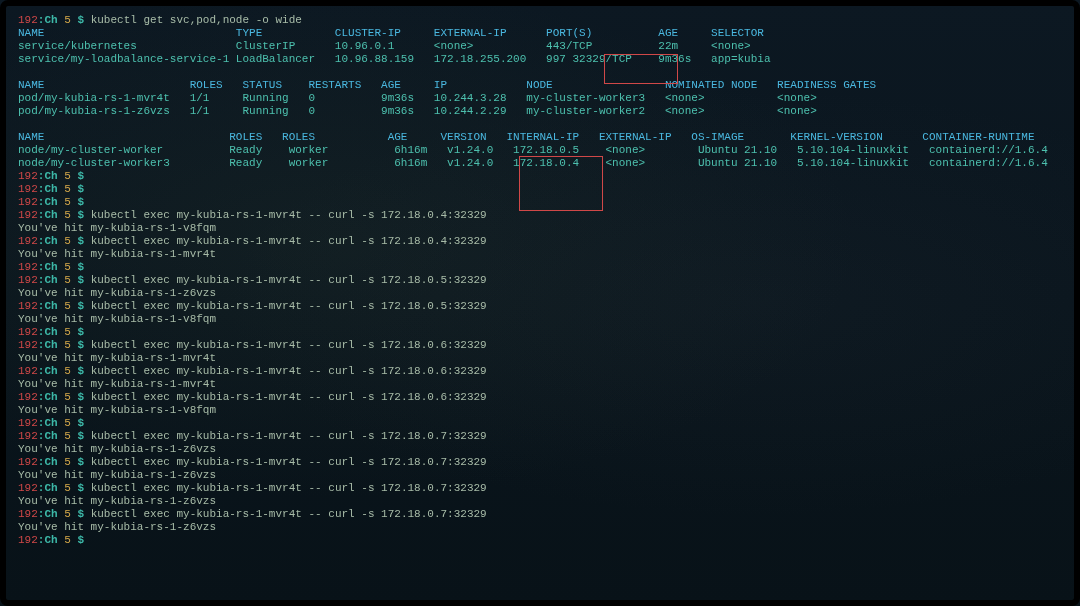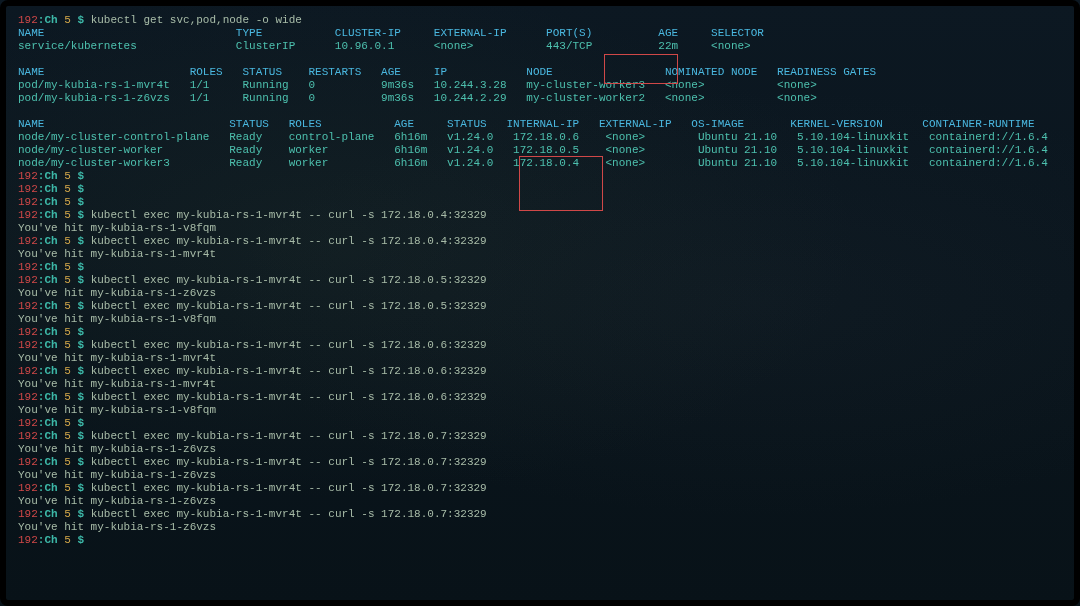--- a/index.html
+++ b/index.html
@@ -71,31 +71,31 @@
 </head>
 <body>
 <div class="world-overlay"></div>
 
 <div class="terminal">
 
   <div class="line"><span class="prompt-red">192</span><span class="prompt">:Ch </span><span class="prompt-yellow">5</span><span class="prompt"> $ </span><span class="cmd">kubectl get svc,pod,node -o wide</span></div>
 
   <div class="line header-row">NAME                             TYPE           CLUSTER-IP     EXTERNAL-IP      PORT(S)          AGE     SELECTOR</div>
   <div class="line data-row">service/kubernetes               ClusterIP      10.96.0.1      &lt;none&gt;           443/TCP          22m     &lt;none&gt;</div>
+  <div class="line data-row">service/my-loadbalance-service-1 LoadBalancer   10.96.88.159   172.18.255.200   997 32329/TCP    9m36s   app=kubia</div>
 
   <div class="line">&nbsp;</div>
 
   <div class="line header-row">NAME                      ROLES   STATUS    RESTARTS   AGE     IP            NODE                 NOMINATED NODE   READINESS GATES</div>
   <div class="line data-row">pod/my-kubia-rs-1-mvr4t   1/1     Running   0          9m36s   10.244.3.28   my-cluster-worker3   &lt;none&gt;           &lt;none&gt;</div>
   <div class="line data-row">pod/my-kubia-rs-1-z6vzs   1/1     Running   0          9m36s   10.244.2.29   my-cluster-worker2   &lt;none&gt;           &lt;none&gt;</div>
 
   <div class="line">&nbsp;</div>
 
-  <div class="line header-row">NAME                            STATUS   ROLES           AGE     STATUS   INTERNAL-IP   EXTERNAL-IP   OS-IMAGE       KERNEL-VERSION      CONTAINER-RUNTIME</div>
-  <div class="line data-row">node/my-cluster-control-plane   Ready    control-plane   6h16m   v1.24.0   172.18.0.6    &lt;none&gt;        Ubuntu 21.10   5.10.104-linuxkit   containerd://1.6.4</div>
+  <div class="line header-row">NAME                            ROLES   ROLES           AGE     VERSION   INTERNAL-IP   EXTERNAL-IP   OS-IMAGE       KERNEL-VERSION      CONTAINER-RUNTIME</div>
   <div class="line data-row">node/my-cluster-worker          Ready    worker          6h16m   v1.24.0   172.18.0.5    &lt;none&gt;        Ubuntu 21.10   5.10.104-linuxkit   containerd://1.6.4</div>
   <div class="line data-row">node/my-cluster-worker3         Ready    worker          6h16m   v1.24.0   172.18.0.4    &lt;none&gt;        Ubuntu 21.10   5.10.104-linuxkit   containerd://1.6.4</div>
 
   <div id="empties">
       <div class="line"><span class="prompt-red">192</span><span class="prompt">:Ch </span><span class="prompt-yellow">5</span><span class="prompt"> $ </span></div>
       <div class="line"><span class="prompt-red">192</span><span class="prompt">:Ch </span><span class="prompt-yellow">5</span><span class="prompt"> $ </span></div>
       <div class="line"><span class="prompt-red">192</span><span class="prompt">:Ch </span><span class="prompt-yellow">5</span><span class="prompt"> $ </span></div>
     </div>
 
   <div id="curls">

